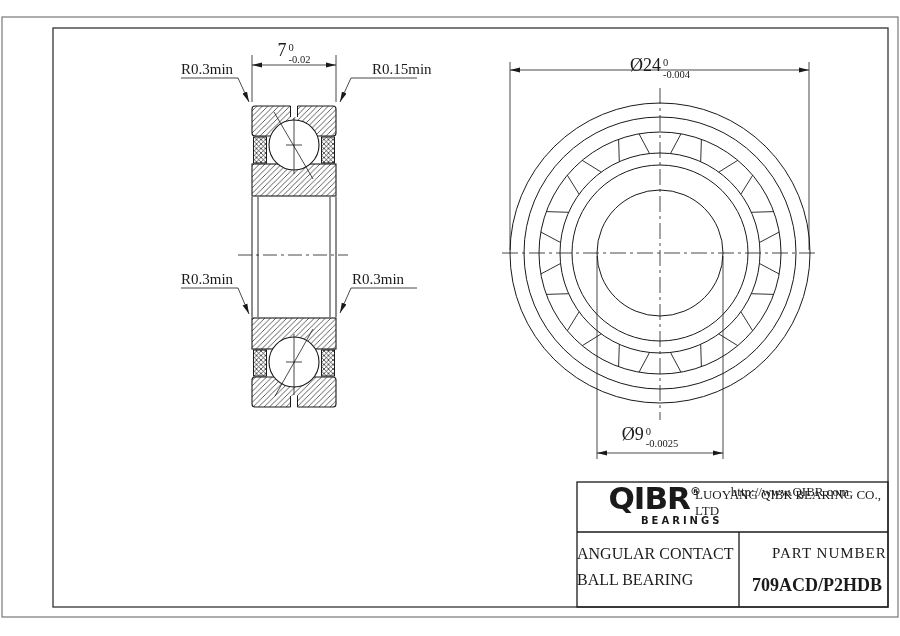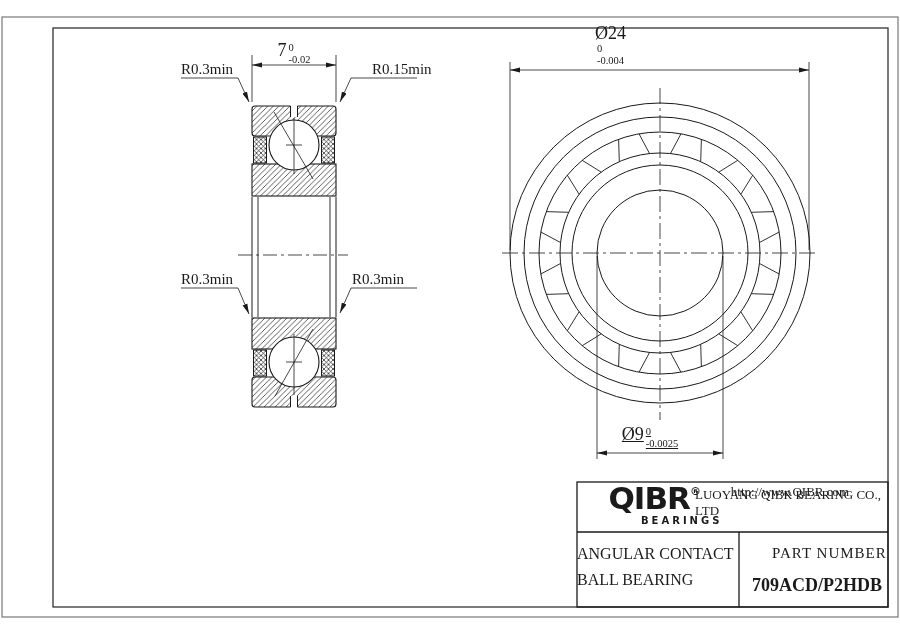--- a/index.html
+++ b/index.html
@@ -168,29 +168,29 @@
   </svg>
 
   <div class="dim-text" style="left:252px;top:41px;width:84px;">
     <span class="nom">7</span>
       <span class="tol">
         <span>0</span>
         <span>-0.02</span>
       </span>
   </div>
 
-  <div class="dim-text" style="left:595px;top:24px;width:130px;flex-direction:column;">
+  <div class="dim-text" style="left:595px;top:56px;width:130px;">
     <span class="nom">Ø24</span>
       <span class="tol">
         <span>0</span>
         <span>-0.004</span>
       </span>
   </div>
 
-  <div class="dim-text" style="left:597px;top:425px;width:106px;text-decoration:underline;">
+  <div class="dim-text" style="left:597px;top:425px;width:106px;">
     <span class="nom">Ø9</span>
       <span class="tol">
         <span>0</span>
         <span>-0.0025</span>
       </span>
   </div>
 
   <div class="txt r-label" style="left:181px;top:61px;">R0.3min</div>
   <div class="txt r-label" style="left:372px;top:61px;">R0.15min</div>
   <div class="txt r-label" style="left:181px;top:271px;">R0.3min</div>

